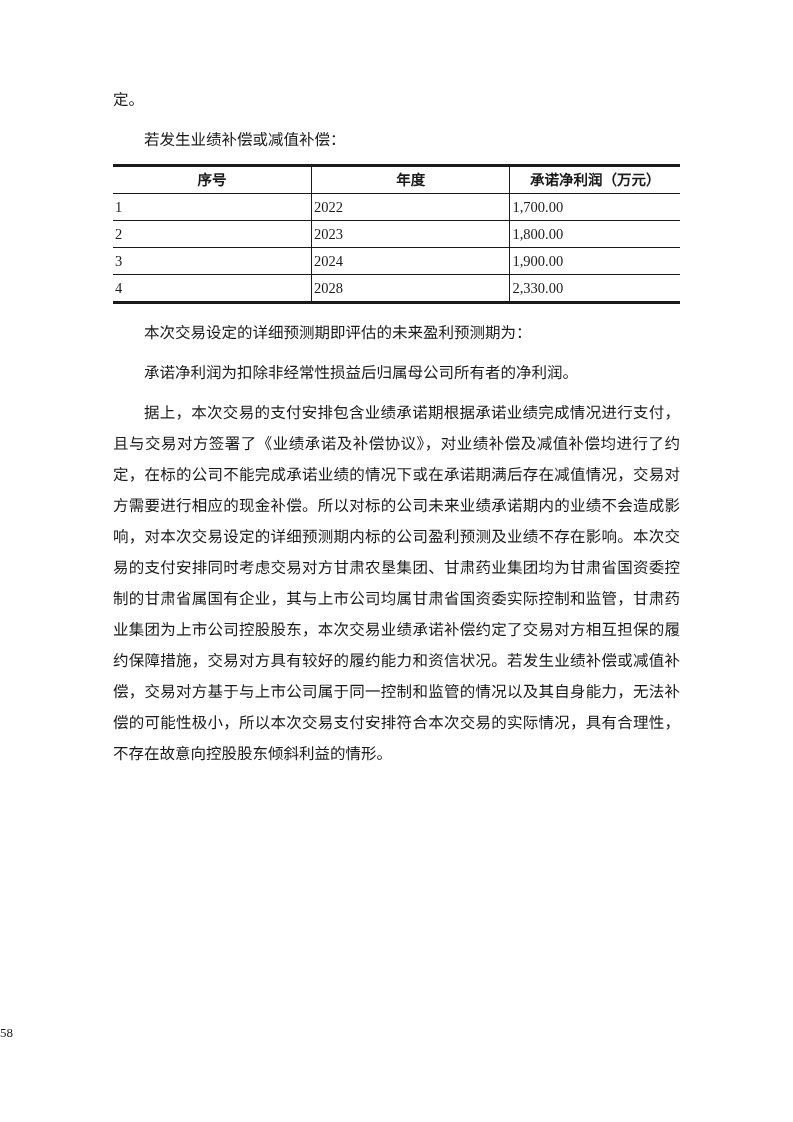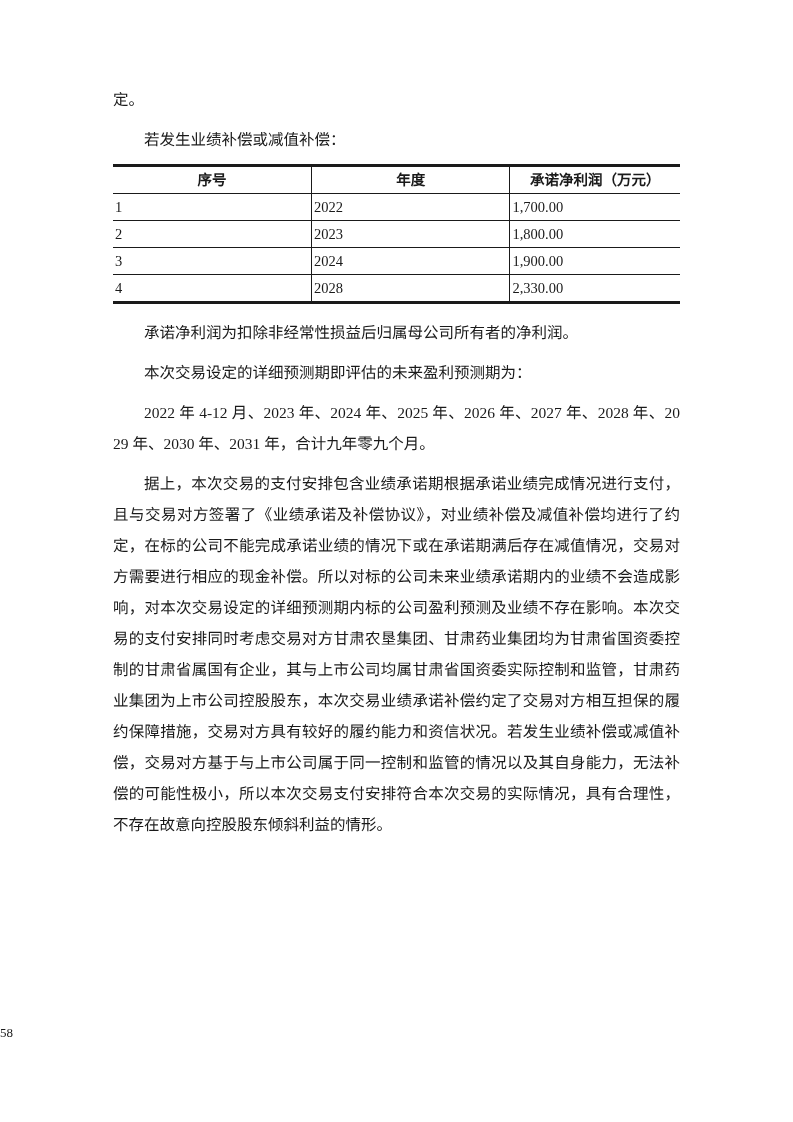--- a/index.html
+++ b/index.html
@@ -109,25 +109,24 @@
           <td>1,900.00</td>
         </tr>
         <tr>
           <td>4</td>
           <td>2028</td>
           <td>2,330.00</td>
         </tr>
       </tbody>
     </table>
 
+    <p>本次交易设定的详细预测期即评估的未来盈利预测期为：</p>
+
     <p>承诺净利润为扣除非经常性损益后归属母公司所有者的净利润。</p>
 
-    <p>本次交易设定的详细预测期即评估的未来盈利预测期为：</p>
-
-    <p>2022 年 4-12 月、2023 年、2024 年、2025 年、2026 年、2027 年、2028 年、2029 年、2030 年、2031 年，合计九年零九个月。</p>
 
     <p>据上，本次交易的支付安排包含业绩承诺期根据承诺业绩完成情况进行支付，且与交易对方签署了《业绩承诺及补偿协议》，对业绩补偿及减值补偿均进行了约定，在标的公司不能完成承诺业绩的情况下或在承诺期满后存在减值情况，交易对方需要进行相应的现金补偿。所以对标的公司未来业绩承诺期内的业绩不会造成影响，对本次交易设定的详细预测期内标的公司盈利预测及业绩不存在影响。本次交易的支付安排同时考虑交易对方甘肃农垦集团、甘肃药业集团均为甘肃省国资委控制的甘肃省属国有企业，其与上市公司均属甘肃省国资委实际控制和监管，甘肃药业集团为上市公司控股股东，本次交易业绩承诺补偿约定了交易对方相互担保的履约保障措施，交易对方具有较好的履约能力和资信状况。若发生业绩补偿或减值补偿，交易对方基于与上市公司属于同一控制和监管的情况以及其自身能力，无法补偿的可能性极小，所以本次交易支付安排符合本次交易的实际情况，具有合理性，不存在故意向控股股东倾斜利益的情形。</p>
 
 
   </div>
 
   <div class="page-number">58</div>
 </div>
 
 </body></html>

